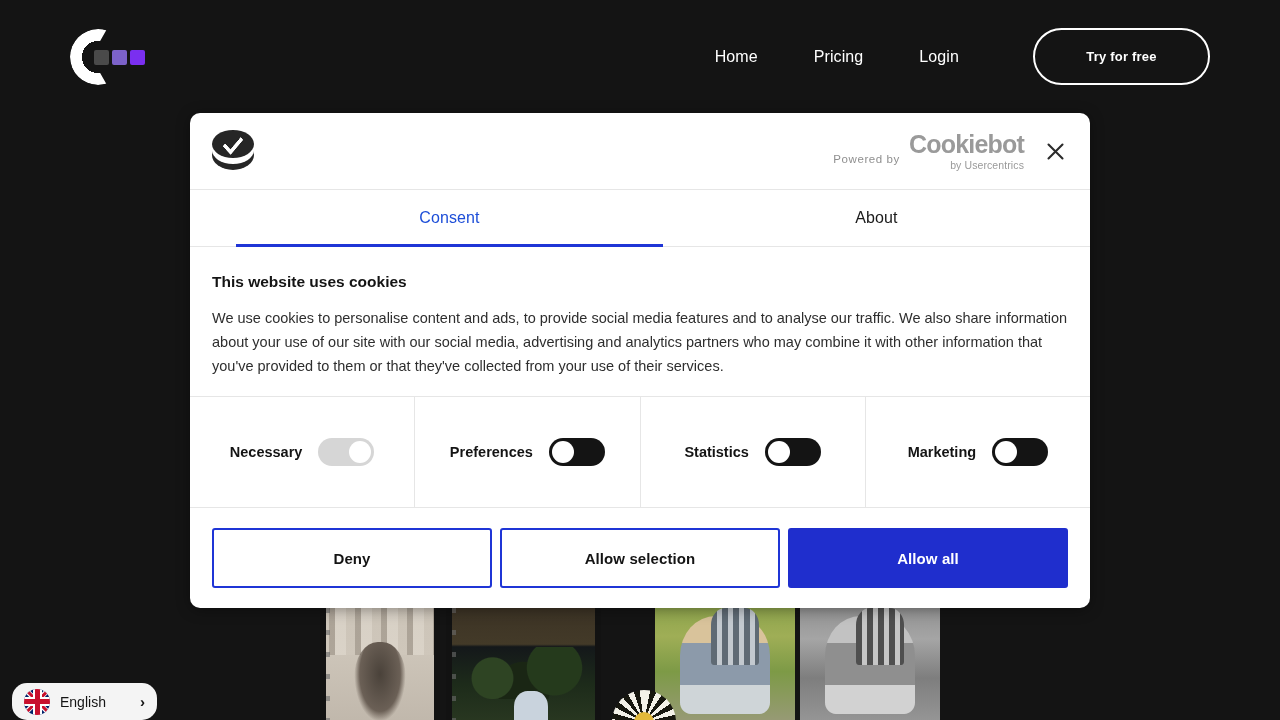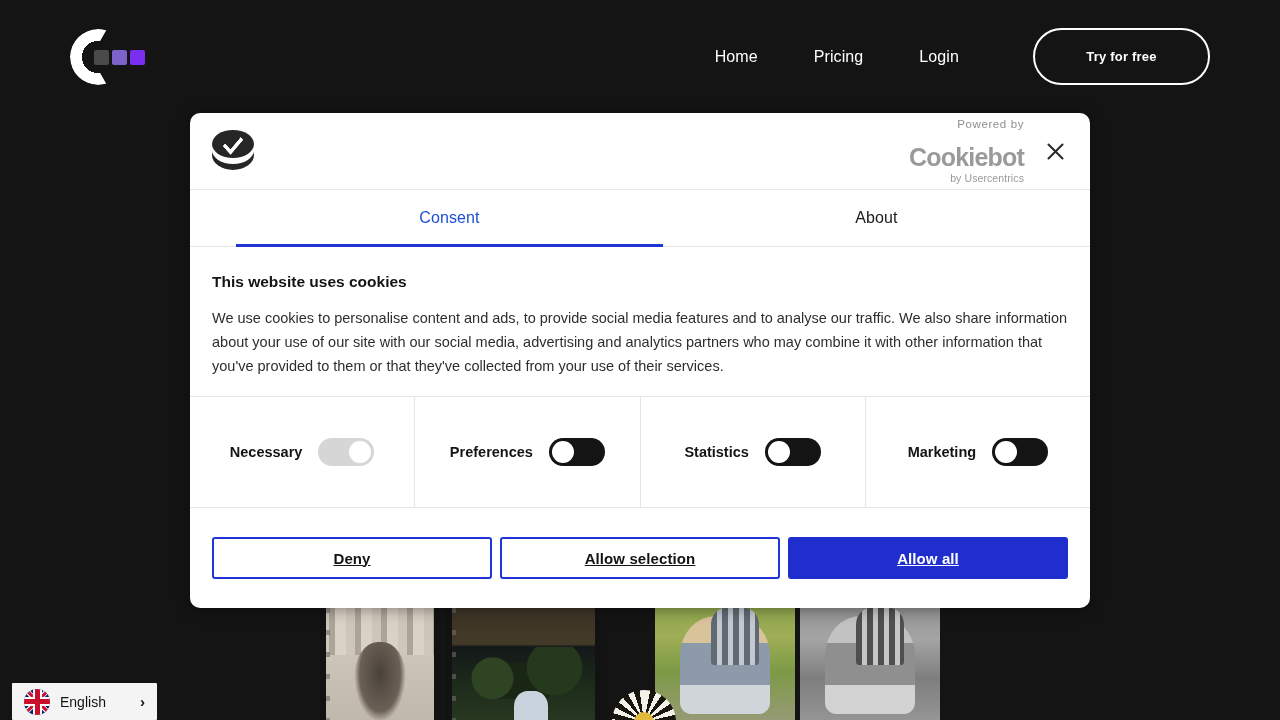--- a/index.html
+++ b/index.html
@@ -181,21 +181,21 @@
     border-radius: 50%; background: #262626;
   }
   .cookie-icon .check {
     position: absolute; left: 11px; top: 7px; width: 20px; height: 12px;
     border-left: 4px solid #fff; border-bottom: 4px solid #fff;
     transform: rotate(-50deg) skewX(-8deg);
     border-radius: 1px;
   }
   .powered {
     position: absolute; right: 66px; top: 50%; transform: translateY(-50%);
-    display: flex; align-items: flex-end; gap: 9px; flex-direction: column;
+    display: flex; align-items: flex-end; gap: 9px;
   }
   .powered-label { font-size: 11.5px; color: #8f8f8f; letter-spacing: .6px; padding-bottom: 6px;}
   .cb-logo { display: flex; flex-direction: column; align-items: flex-end; }
   .cb-name { font-size: 25px; font-weight: 700; color: #9a9a9a; letter-spacing: -.8px; line-height: 1; }
   .cb-sub { font-size: 10.5px; color: #9a9a9a; letter-spacing: .1px; margin-top: 2px; }
   .close-x {
     position: absolute; right: 20px; top: 50%; transform: translateY(-50%);
     width: 30px; height: 30px; display:flex; align-items:center; justify-content:center;
     cursor: pointer; background: none; border: none; color: #2b2b2b;
   }
@@ -242,35 +242,34 @@
     width: 22px; height: 22px; border-radius: 50%; background: #ffffff;
   }
   .switch.on .knob { left: 31px; }
   .switch.disabled { background: #d6d6d6; cursor: default; }
 
   .cd-actions {
     flex: 1 1 auto; display: flex; align-items: center; gap: 8px;
     padding: 0 22px;
   }
   .btn {
-    height: 42px; flex: 1 1 0;
+    height: 60px; flex: 1 1 0;
     display: flex; align-items: center; justify-content: center;
     font-size: 15px; font-weight: 700; cursor: pointer;
     border-radius: 3px; font-family: "Liberation Sans", sans-serif;
     letter-spacing: .1px;
-    text-decoration: underline;
   }
   .btn-outline { background: #ffffff; border: 2px solid #1f35d6; color: #141414; }
   .btn-solid { background: #1f2ecd; border: 2px solid #1f2ecd; color: #ffffff; }
 
   
   .lang-widget {
     position: absolute; left: 12px; top: 683px;
     width: 145px; height: 37px;
-    background: #f4f4f4; border-radius: 1px;
+    background: #f4f4f4; border-radius: 15px;
     display: flex; align-items: center; gap: 10px;
     padding: 0 12px; cursor: pointer; z-index: 30;
   }
   .flag {
     width: 26px; height: 26px; border-radius: 50%; position: relative; overflow: hidden;
     background: #012169; flex: none;
   }
   .flag .d1, .flag .d2 {
     position:absolute; left:50%; top:-20%; width:5px; height:140%;
     background:#fff; transform-origin: 50% 50%;

